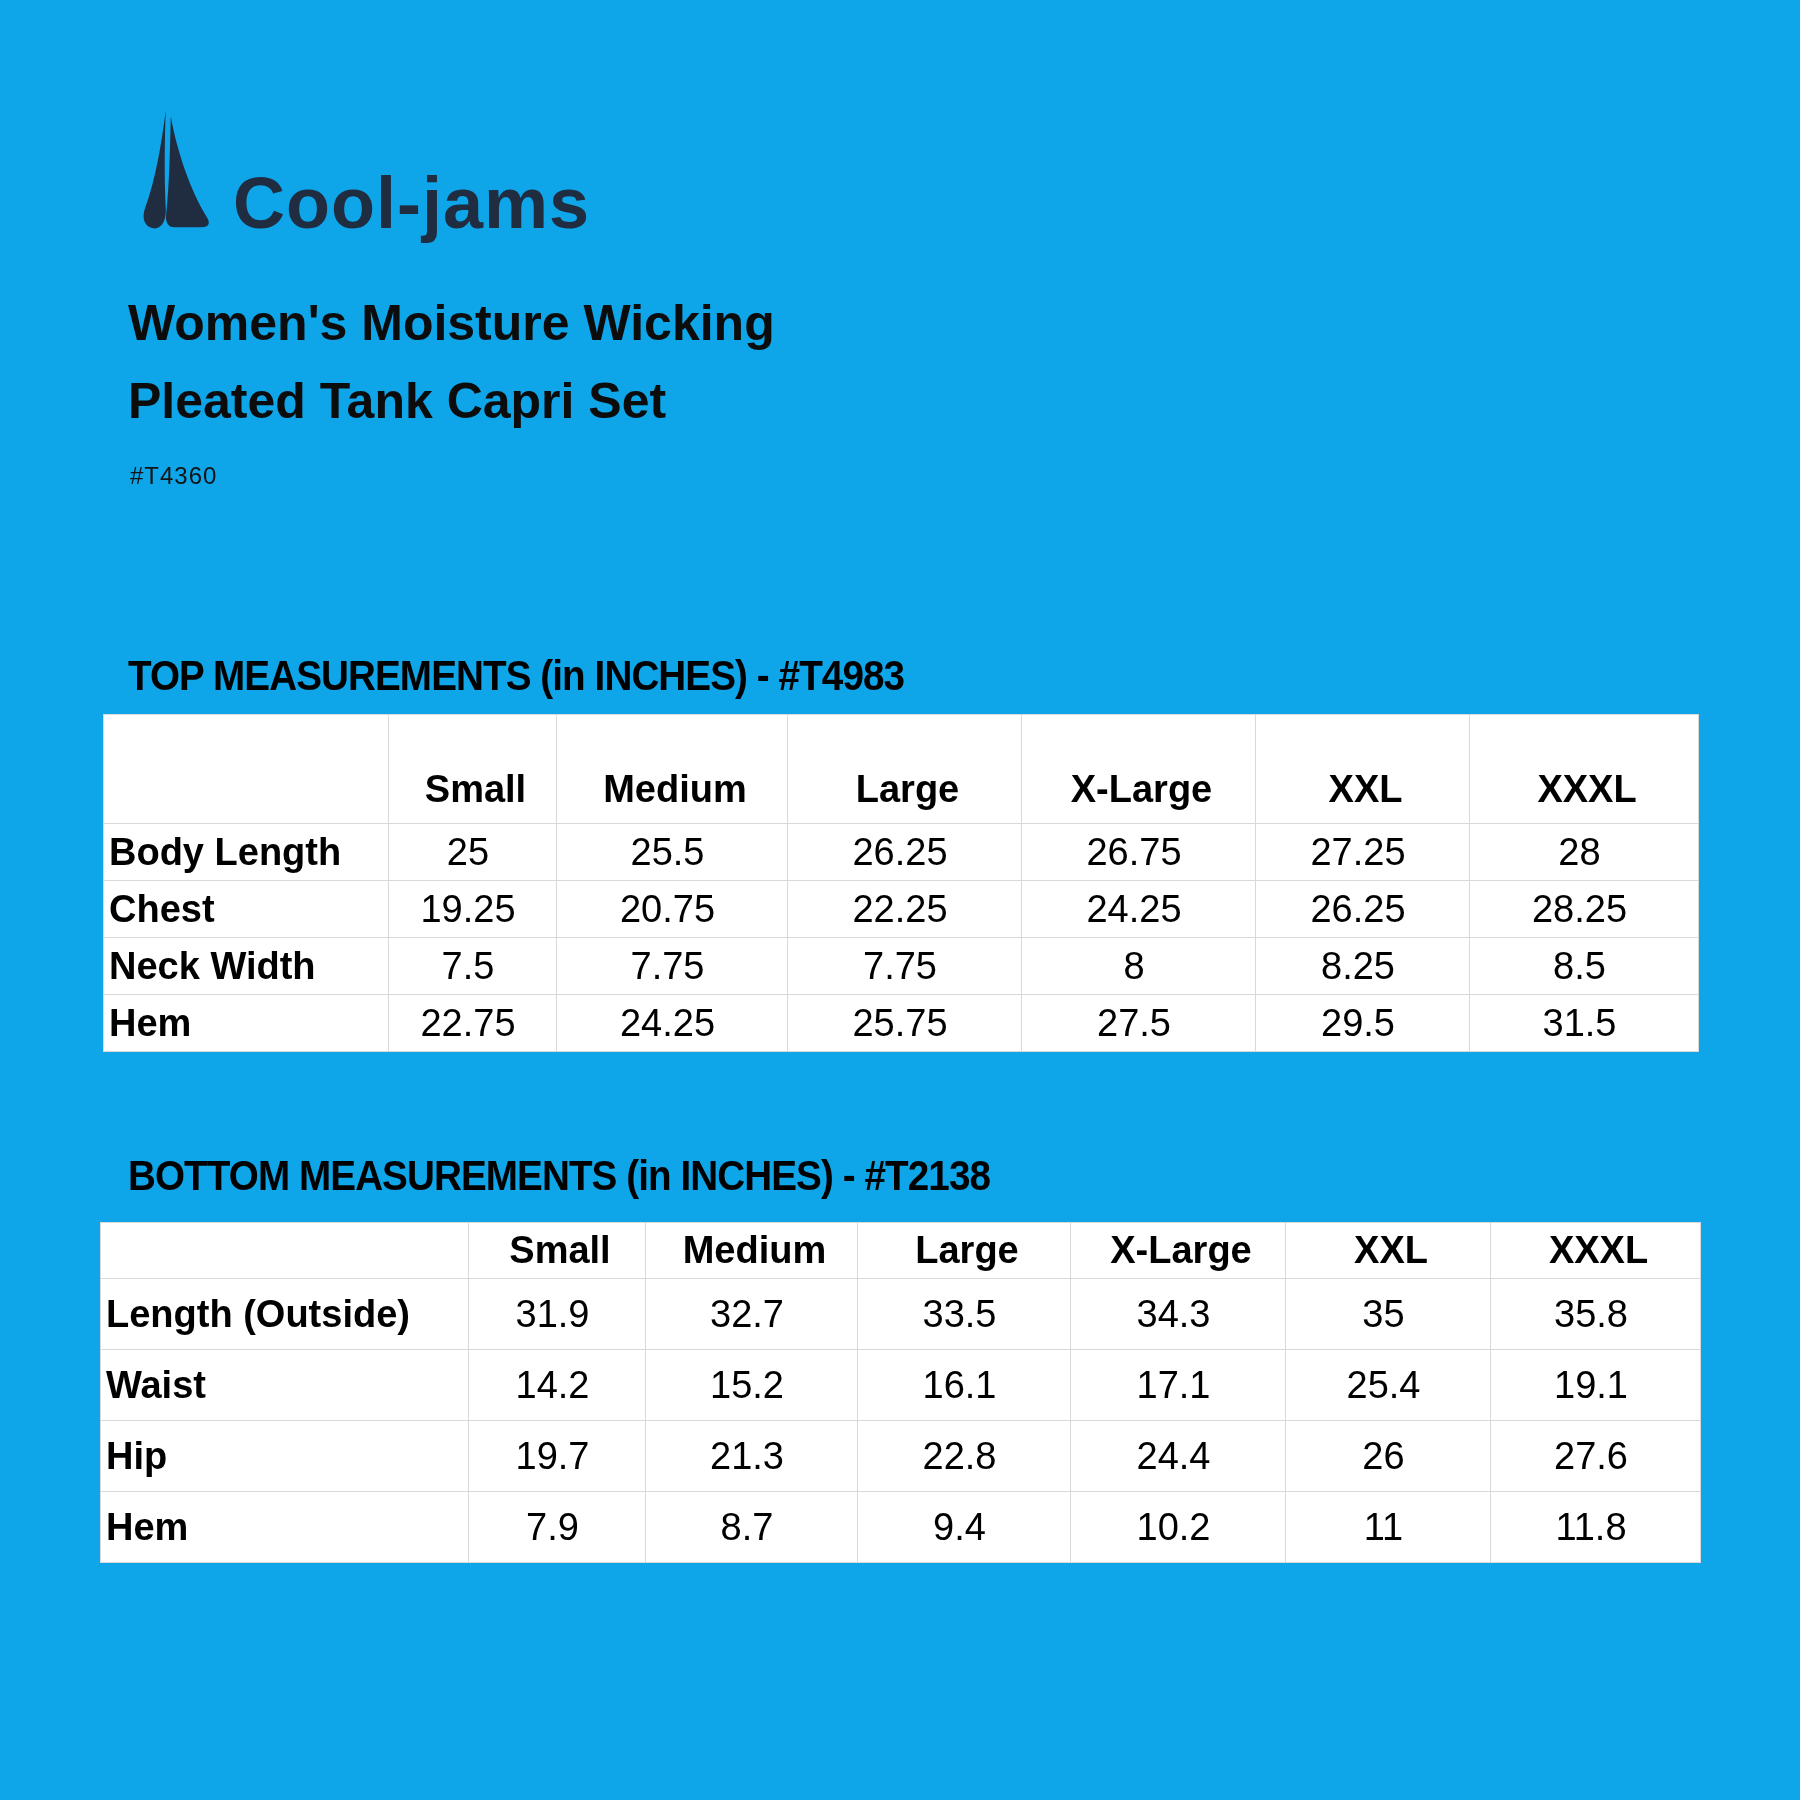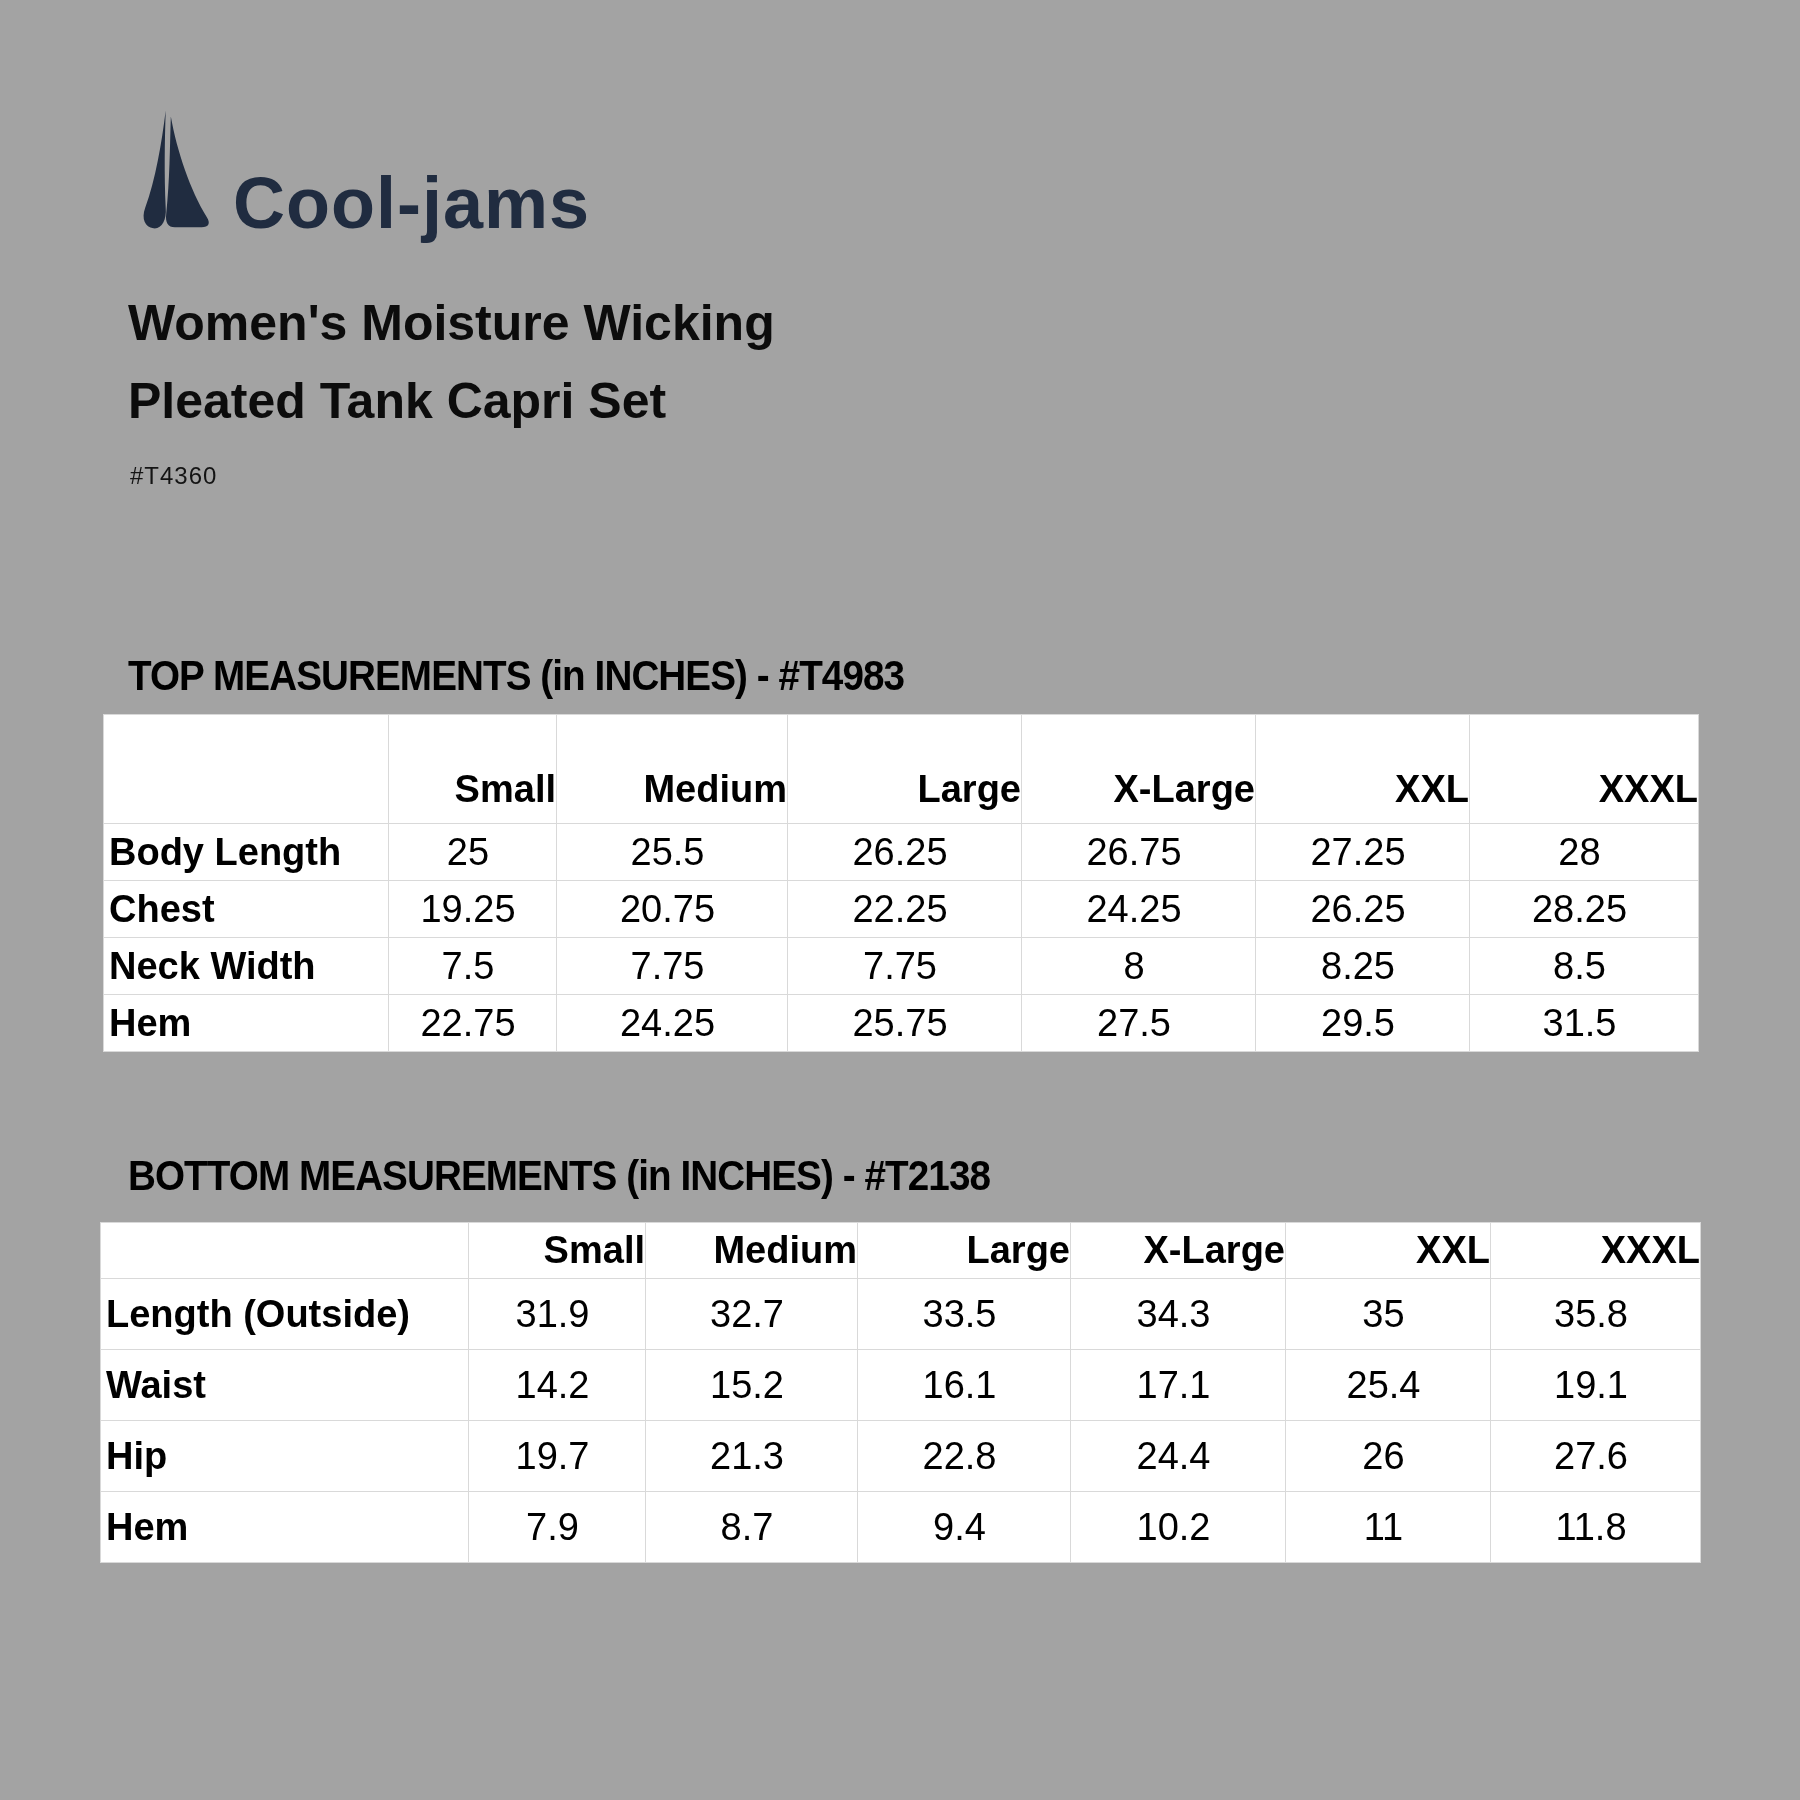--- a/index.html
+++ b/index.html
@@ -1,21 +1,21 @@
 <!DOCTYPE html>
 <html><head>
 <meta charset="utf-8">
 <style>
   * { margin: 0; padding: 0; box-sizing: border-box; }
   html, body { background: #ffffff; }
   .page {
     position: relative;
     width: 1800px;
     height: 1800px;
-    background: #a3a3a3;
+    background: #0ea5e9;
     font-family: "Liberation Sans", sans-serif;
     color: #0d0d0d;
     overflow: hidden;
   }
 
   
   .logo {
     position: absolute;
     left: 137px;
     top: 110px;
@@ -82,21 +82,21 @@
 
   th, td {
     border: 1.5px solid #d9d9d9;
     font-size: 38px;
     color: #000000;
     overflow: hidden;
     white-space: nowrap;
   }
   th {
     font-weight: 700;
-    text-align: right;
+    text-align: center;
     padding-left: 6px;
   }
   .table-top th    { height: 109px; vertical-align: bottom; padding-bottom: 12px; }
   .table-bottom th { height: 56px;  vertical-align: middle; }
 
   .table-top td    { height: 57px; margin-left: 28px; }
   .table-bottom td { height: 71px; }
 
   td.row-label {
     font-weight: 700;

